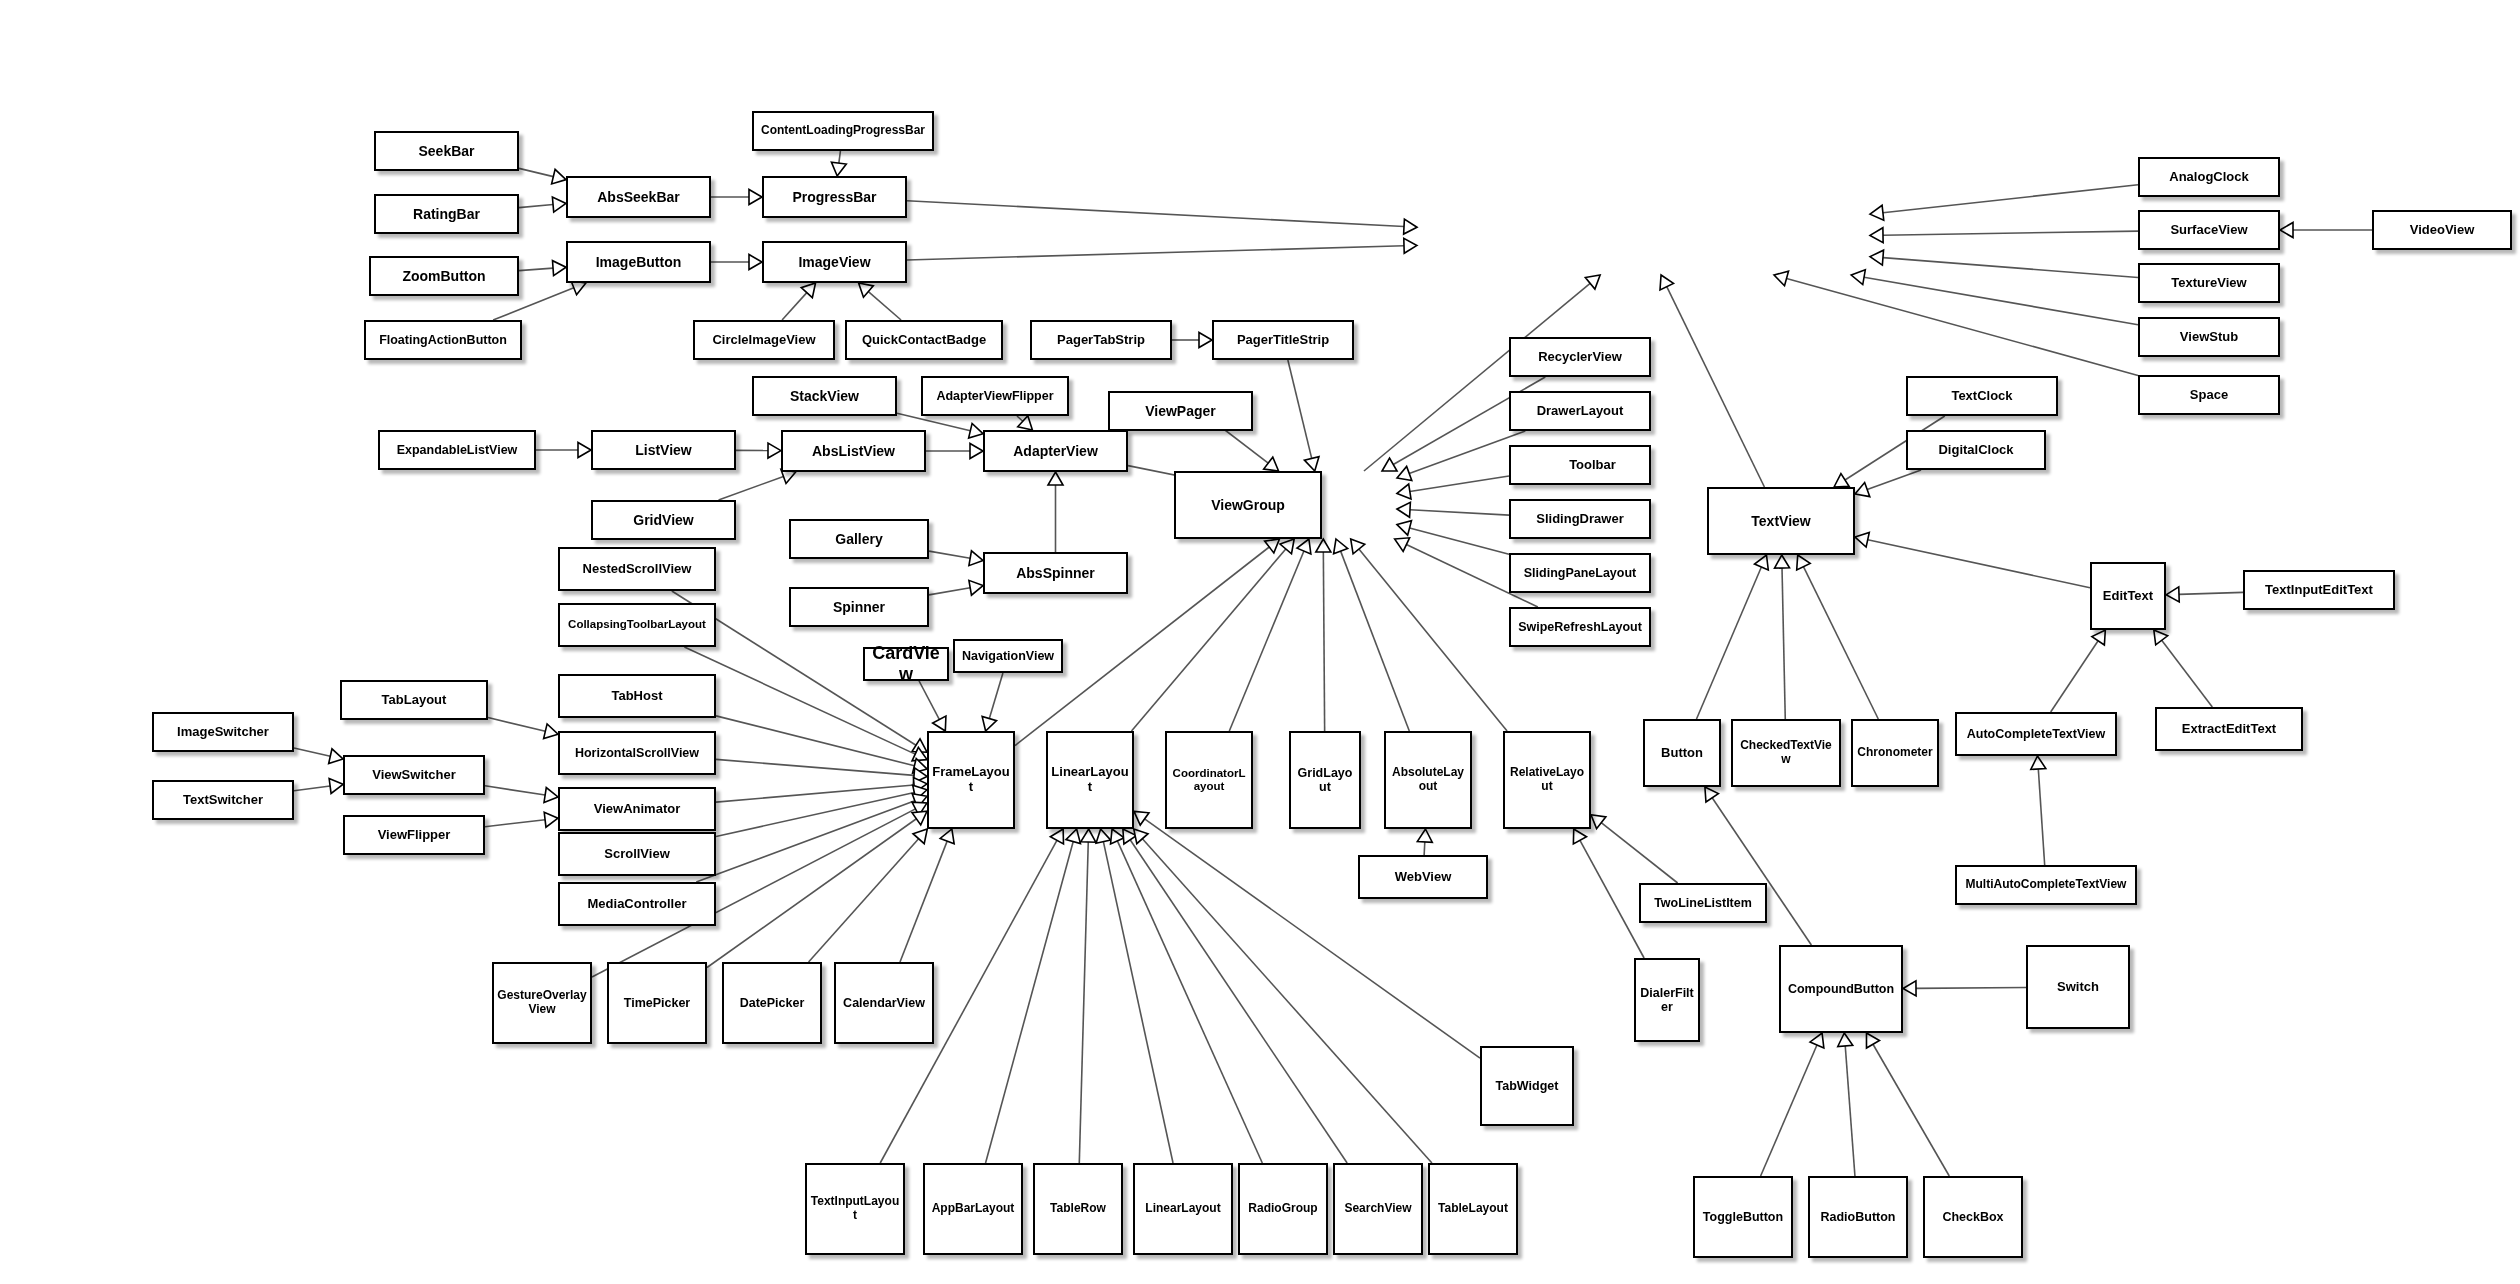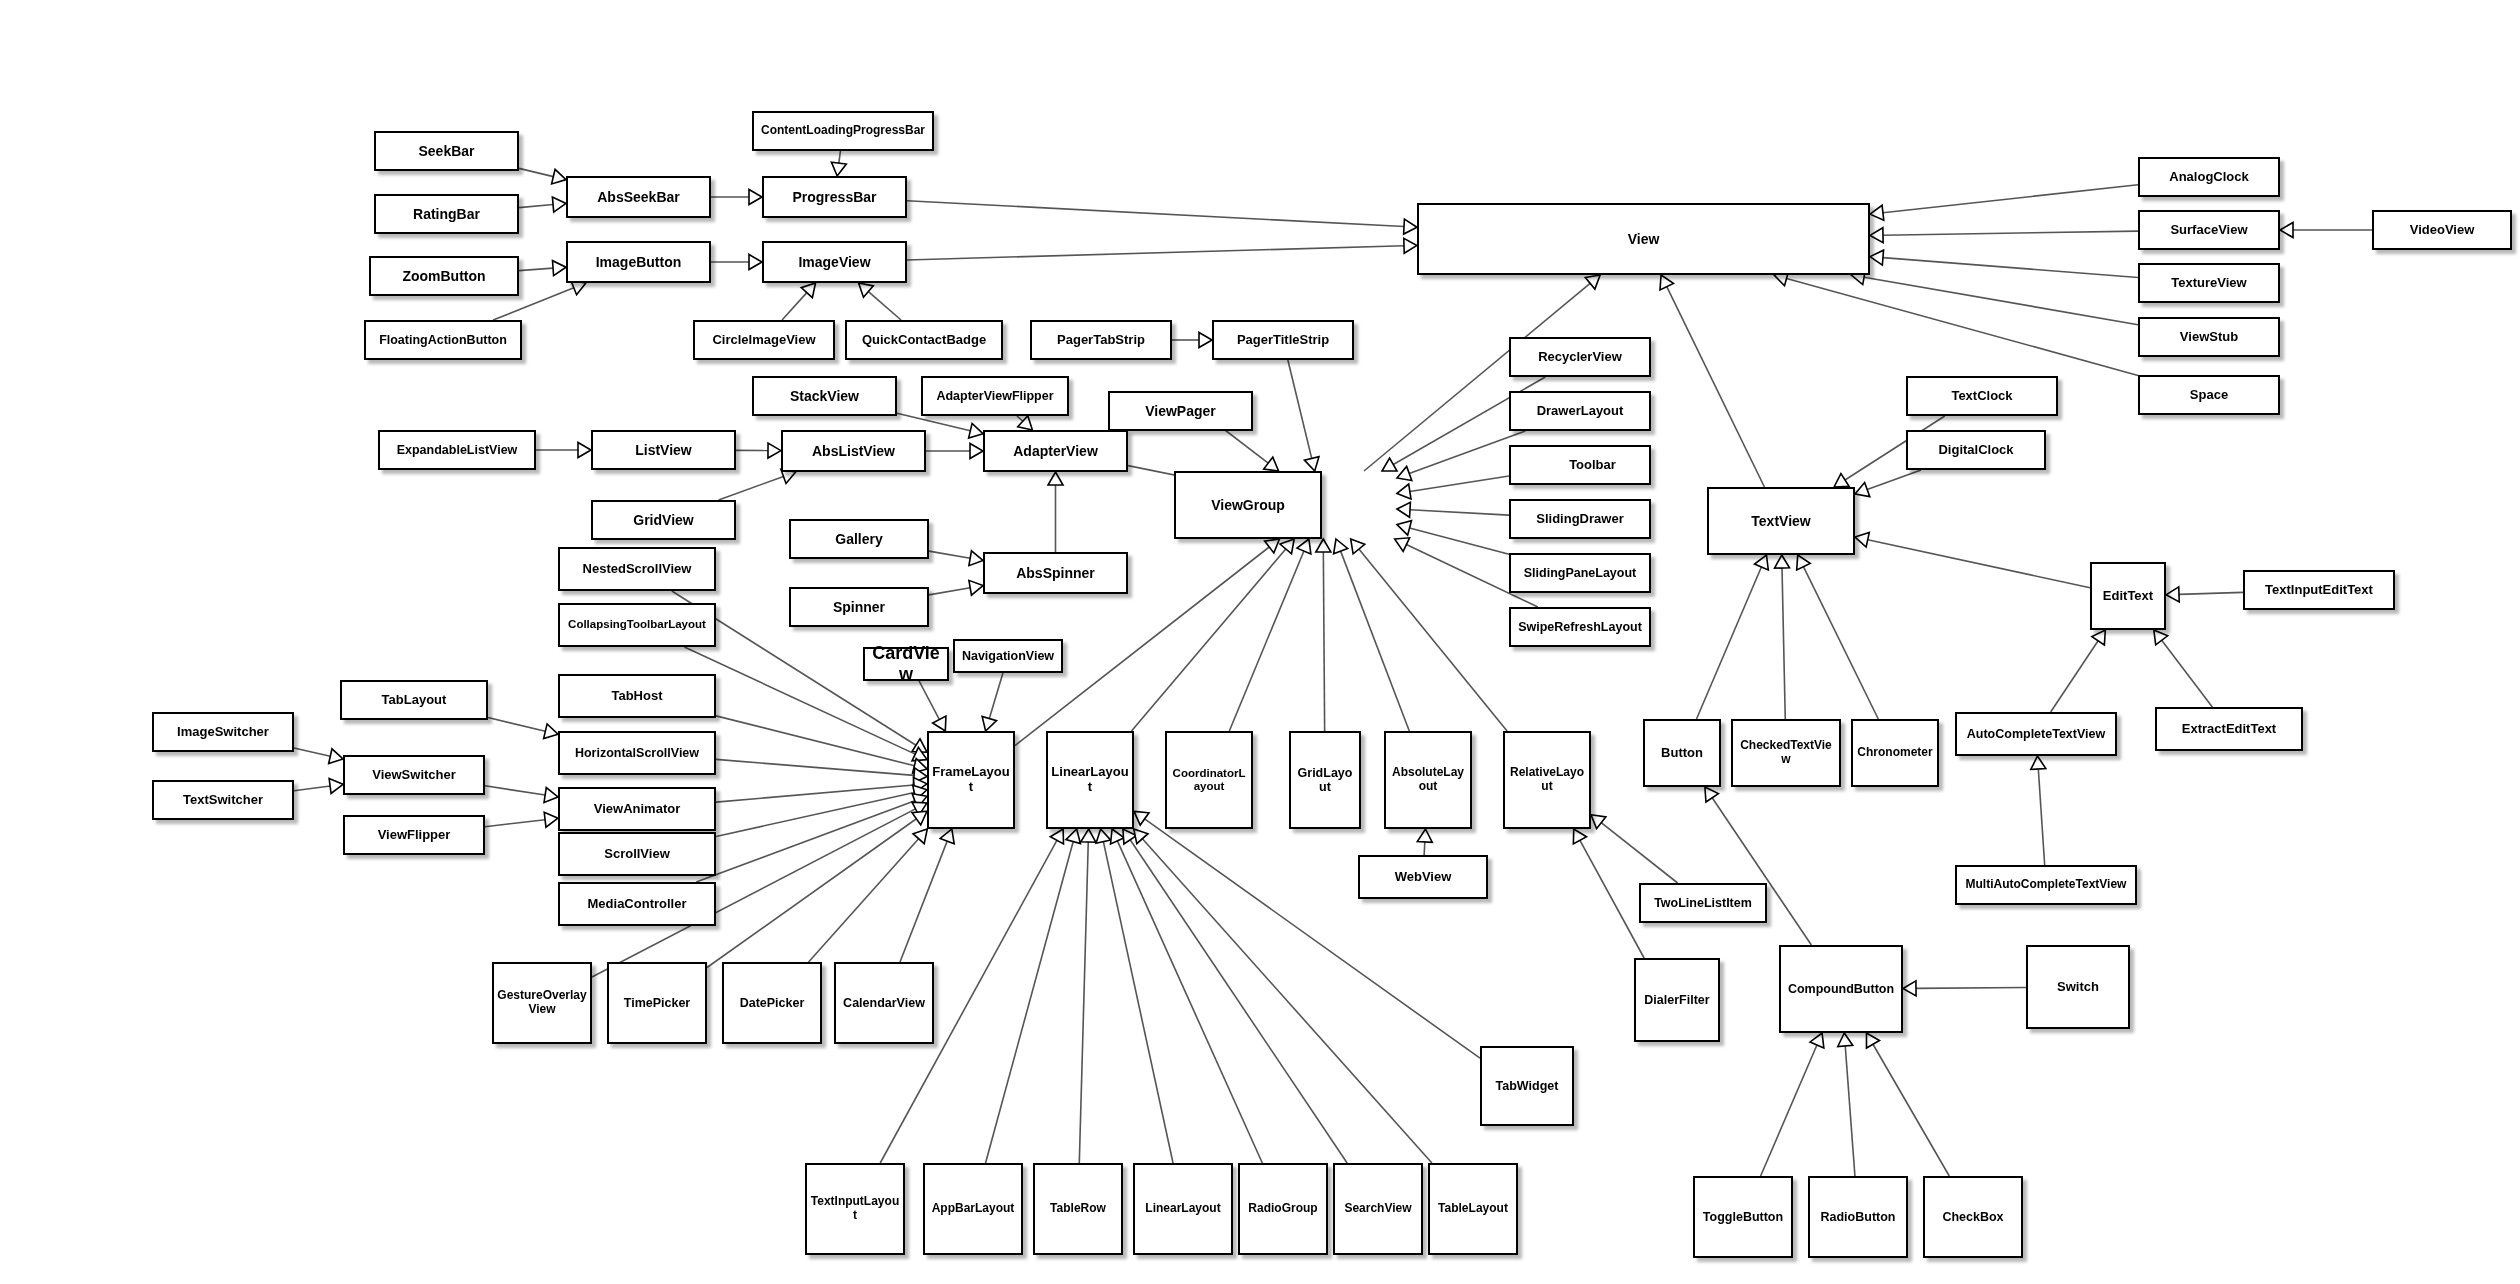--- a/index.html
+++ b/index.html
@@ -489,23 +489,20 @@
     </div>
     <div class="node" style="left: 983px; top: 552px; width: 145px; height: 42px; font-size: 14px;">
       <span>AbsSpinner</span>
     </div>
     <div class="node" style="left: 789px; top: 587px; width: 140px; height: 40px; font-size: 14px;">
       <span>Spinner</span>
     </div>
     <div class="node" style="left: 1174px; top: 471px; width: 148px; height: 68px; font-size: 14px;">
       <span>ViewGroup</span>
     </div>
-    <div class="node" style="left: 1417px; top: 203px; width: 453px; height: 72px; font-size: 14px;">
-      <span>View</span>
-    </div>
     <div class="node" style="left: 2138px; top: 157px; width: 142px; height: 40px; font-size: 13px;">
       <span>AnalogClock</span>
     </div>
     <div class="node" style="left: 2138px; top: 210px; width: 142px; height: 40px; font-size: 13px;">
       <span>SurfaceView</span>
     </div>
     <div class="node" style="left: 2138px; top: 263px; width: 142px; height: 40px; font-size: 13px;">
       <span>TextureView</span>
     </div>
     <div class="node" style="left: 2138px; top: 317px; width: 142px; height: 40px; font-size: 13px;">
@@ -609,21 +606,21 @@
     </div>
     <div class="node" style="left: 1955px; top: 865px; width: 182px; height: 40px; font-size: 12px;">
       <span>MultiAutoCompleteTextView</span>
     </div>
     <div class="node" style="left: 2155px; top: 707px; width: 148px; height: 44px; font-size: 13px;">
       <span>ExtractEditText</span>
     </div>
     <div class="node" style="left: 1639px; top: 883px; width: 128px; height: 40px; font-size: 12.5px;">
       <span>TwoLineListItem</span>
     </div>
-    <div class="node" style="left: 1634px; top: 958px; width: 86px; height: 84px; font-size: 12.5px;">
+    <div class="node" style="left: 1634px; top: 958px; width: 66px; height: 84px; font-size: 12.5px;">
       <span>DialerFilter</span>
     </div>
     <div class="node" style="left: 1779px; top: 945px; width: 124px; height: 88px; font-size: 12.5px;">
       <span>CompoundButton</span>
     </div>
     <div class="node" style="left: 2026px; top: 945px; width: 104px; height: 84px; font-size: 13px;">
       <span>Switch</span>
     </div>
     <div class="node" style="left: 1693px; top: 1176px; width: 100px; height: 82px; font-size: 12.5px;">
       <span>ToggleButton</span>

